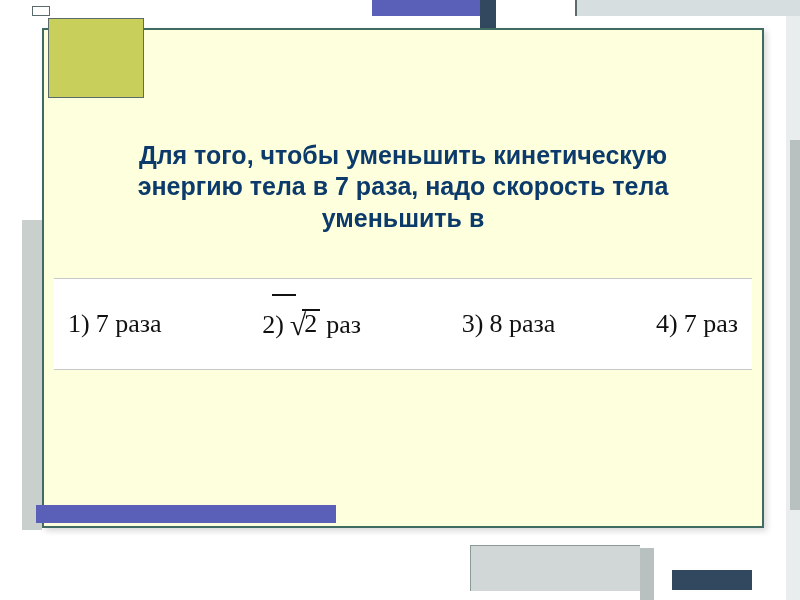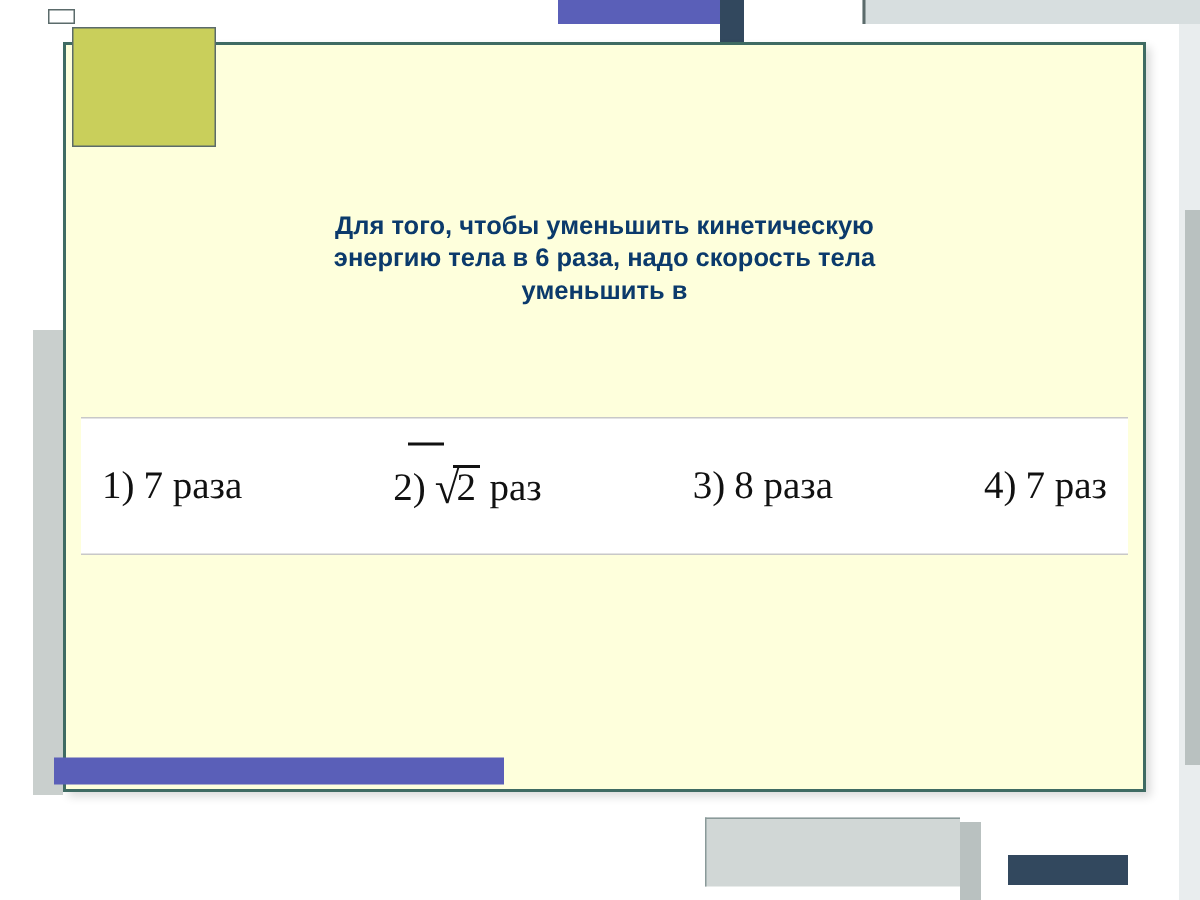--- a/index.html
+++ b/index.html
@@ -102,21 +102,21 @@
     box-shadow: 3px 3px 6px rgba(0,0,0,0.15);
   }
   .question {
     position: absolute;
     left: 0; right: 0;
     top: 110px;
     padding: 0 10px;
     text-align: center;
     color: #0b3a6b;
     font-weight: bold;
-    font-size: 17px;
+    font-size: 25px;
     line-height: 1.25;
   }
   .answers {
     position: absolute;
     left: 10px; right: 10px;
     top: 248px;
     height: 92px;
     background: #ffffff;
     border-top: 1px solid #c8c8c8;
     border-bottom: 1px solid #c8c8c8;
@@ -172,21 +172,21 @@
   <div class="deco left-rail"></div>
   <div class="deco right-edge"></div>
   <div class="deco right-rail-short"></div>
   <div class="deco top-right-bar"></div>
   <div class="deco top-indigo"></div>
   <div class="deco top-v-dark"></div>
 
   <div class="card">
     <div class="question">
       <span>Для того, чтобы уменьшить кинетическую</span><br>
-      <span>энергию тела в 6 раза, надо скорость тела</span><br>
+      <span>энергию тела в 7 раза, надо скорость тела</span><br>
       <span>уменьшить в</span>
     </div>
 
     <div class="answers">
       <div class="opt">
         <span class="num">1)</span>
         <span>7 раза</span>
       </div>
 
       <div class="opt opt2">

